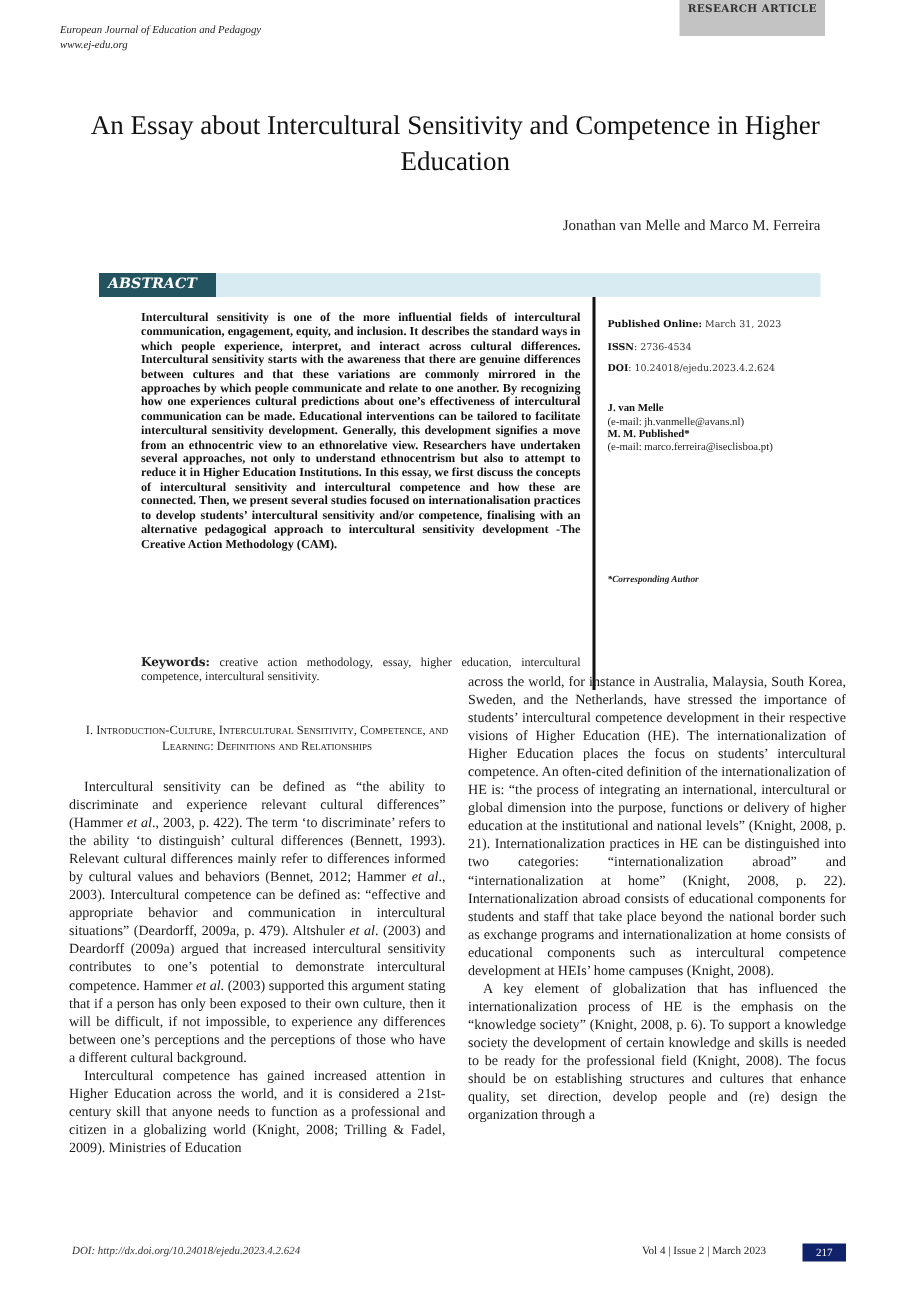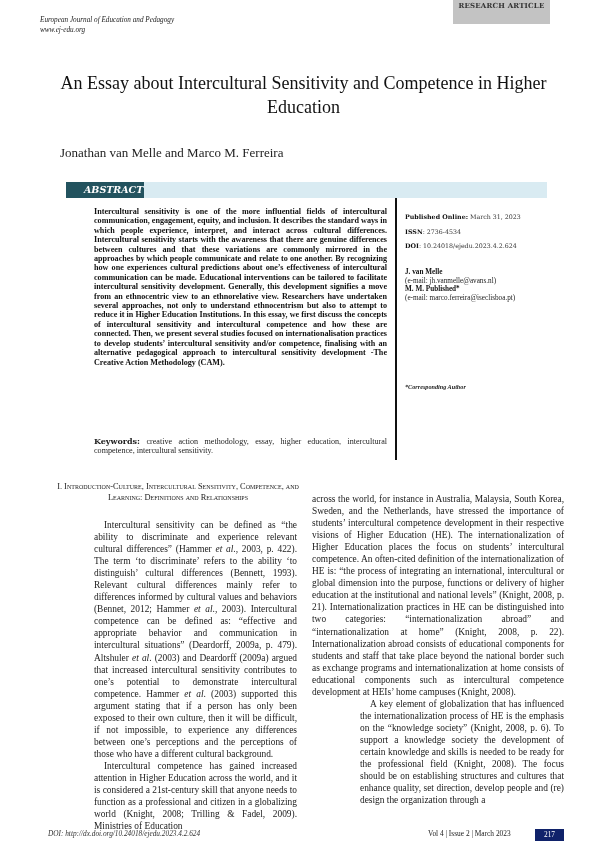--- a/index.html
+++ b/index.html
@@ -1,40 +1,40 @@
 <!DOCTYPE html>
 <html><head>
 <meta charset="utf-8">
 <style>
   html, body { margin:0; padding:0; }
   body { width:607px; height:863px; background:#ffffff; position:relative; overflow:hidden; font-family:"Liberation Serif", serif; color:#111; }
   .abs { position:absolute; }
   .tag { left:453px; top:0; width:97px; height:24px; background:#c3c3c3; font-family:"DejaVu Serif", serif; font-size:7px; font-weight:bold; color:#333; text-align:center; line-height:12px; letter-spacing:0.2px; }
   .journal { left:40px; top:16px; font-style:italic; font-size:7.2px; line-height:9.5px; color:#222; }
   .title { left:60px; top:71px; width:487px; text-align:center; font-size:18px; line-height:24px; color:#111; }
-  .authors { left:60px; top:145px; width:487px; text-align:left; font-size:13px; color:#222; }
+  .authors { left:60px; top:145px; width:487px; text-align:right; font-size:10px; color:#222; }
   .abs-strip { left:66px; top:182px; width:481px; height:16px; background:#d9ebf2; }
-  .abs-label { left:66px; top:182px; width:78px; height:16px; background:#23535f; color:#fff; font-family:"DejaVu Serif", serif; font-weight:bold; font-style:italic; font-size:9.5px; line-height:16px; padding-left:18px; box-sizing:border-box; }
+  .abs-label { left:66px; top:182px; width:78px; height:16px; background:#23535f; color:#fff; font-family:"DejaVu Serif", serif; font-weight:bold; font-style:italic; font-size:9.5px; line-height:16px; padding-left:6px; box-sizing:border-box; }
   .vline { left:395px; top:198px; width:1.5px; height:262px; background:#111; }
   .abstract { left:94px; top:207px; width:293px; font-family:"Liberation Serif", serif; font-weight:bold; font-size:8.15px; line-height:9.4px; text-align:justify; color:#111; }
   .keywords { left:94px; top:437px; width:293px; font-size:8.1px; line-height:9.4px; text-align:justify; color:#222; }
   .keywords b { font-family:"DejaVu Serif", serif; font-size:8px; }
   .meta { left:405px; top:213px; width:170px; font-family:"DejaVu Serif", serif; font-size:6.3px; color:#333; }
   .meta div { margin-bottom:7.5px; }
   .meta b { color:#111; }
   .affil { left:405px; top:268px; width:136px; font-size:7.2px; line-height:8.6px; color:#222; }
   .affil .name { font-weight:bold; color:#111; }
   .affil .just { text-align:justify; text-align-last:justify; }
   .corr { left:405px; top:383px; font-size:6.2px; font-style:italic; font-weight:bold; color:#222; }
   .heading { left:52px; top:481px; width:252px; text-align:center; font-size:8.4px; line-height:11.2px; font-variant:small-caps; color:#222; }
   .col { font-size:9.4px; line-height:12.05px; text-align:justify; color:#1a1a1a; }
   .col p { margin:0; }
-  .col .ind { text-indent:10px;margin-left:48px; }
+  .col .ind { text-indent:10px; }
   .col1 { left:46px; top:519px; width:251px; }
-  .col2 { left:312px; top:493px; width:252px; }
+  .col2 { left:312px; top:449px; width:252px; }
   .footer-doi { left:48px; top:829px; font-style:italic; font-size:7.3px; color:#333; }
   .footer-vol { left:428px; top:829px; font-size:7.4px; color:#222; }
   .pageno { left:535px; top:829px; width:29px; height:12px; background:#10226a; color:#fff; font-size:7.4px; line-height:12px; text-align:center; }
 </style>
 </head>
 <body>
 
 <div class="abs tag">RESEARCH ARTICLE</div>
 
 <div class="abs journal">

